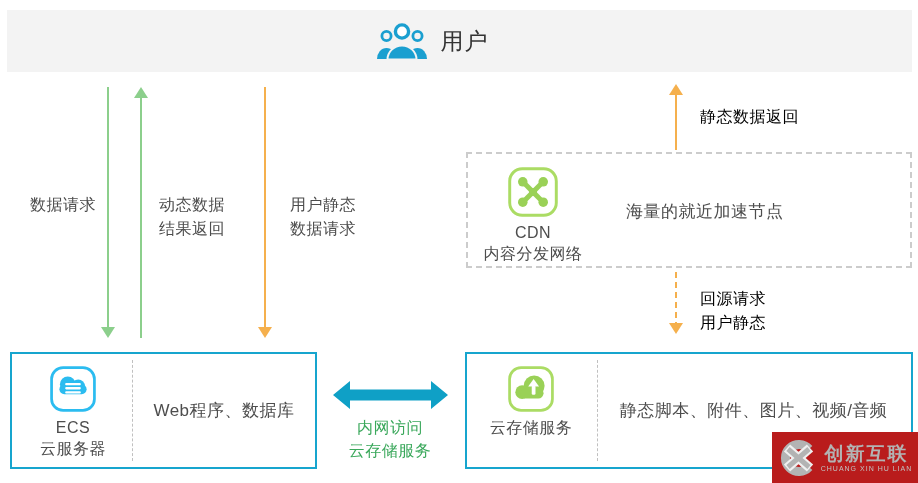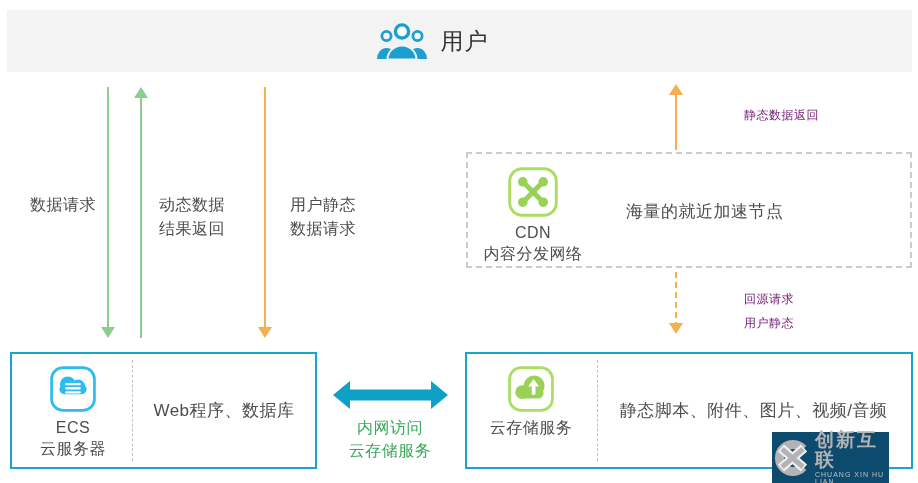--- a/index.html
+++ b/index.html
@@ -10,21 +10,21 @@
   .header { position:absolute; left:7px; top:10px; width:905px; height:62px; background:#f3f3f3;
             display:flex; align-items:center; justify-content:center; gap:13px; padding-right:55px; }
   .header-title { font-size:23px; color:#333; letter-spacing:1px; }
 
   
   .arrow { position:absolute; }
 
   
   .flabel { position:absolute; width:92px; text-align:center; font-size:16px; color:#4d4d4d;
             line-height:24px; letter-spacing:0.5px; }
-  .single-label { position:absolute; font-size:12px; color:#701a75; letter-spacing:0.5px;margin-left:44px; }
+  .single-label { position:absolute; font-size:16px; color:#000000; letter-spacing:0.5px; }
   .left-label { text-align:left; line-height:24px; }
 
   
   .cdn-box { position:absolute; left:466px; top:152px; width:446px; height:116px;
              border:2px dashed #cccccc; background:#ffffff; }
   .cdn-unit { position:absolute; left:0; top:13px; width:130px; text-align:center; }
   .unit-name { font-size:16px; color:#4d4d4d; margin-top:3px; letter-spacing:0.5px; }
   .unit-sub { font-size:16px; color:#4d4d4d; margin-top:2px; letter-spacing:0.5px; }
   .cdn-desc { position:absolute; left:158px; top:46px; font-size:17px; color:#4d4d4d; letter-spacing:0.5px; }
 
@@ -38,21 +38,21 @@
   .svc-content { position:absolute; top:0; bottom:0; right:0; display:flex; align-items:center;
                  justify-content:center; font-size:17px; color:#4d4d4d; letter-spacing:0.5px; }
   .ecs-content { left:121px; }
   .oss-content { left:129px; }
 
   
   .intranet-label { position:absolute; left:318px; top:416px; width:144px; text-align:center;
                     font-size:16px; color:#3aa85b; line-height:23px; letter-spacing:0.5px; }
 
   
-  .watermark { position:absolute; left:772px; top:432px; width:117px; height:51px; background:#0c4a6e;
+  .watermark { position:absolute; left:772px; top:432px; width:146px; height:51px; background:#b91c1c;
                display:flex; align-items:center; justify-content:center; gap:5px; z-index:5; }
   .wm-text { display:flex; flex-direction:column; align-items:center; }
   .wm-title { font-size:19px; font-weight:bold; color:#b3b3b3; letter-spacing:2px; line-height:20px; }
   .wm-sub { font-size:7px; color:#c2c2c2; letter-spacing:1px; margin-top:1px; }
 
   .icon { display:inline-block; line-height:0; }
 </style>
 </head>
 <body>
 

